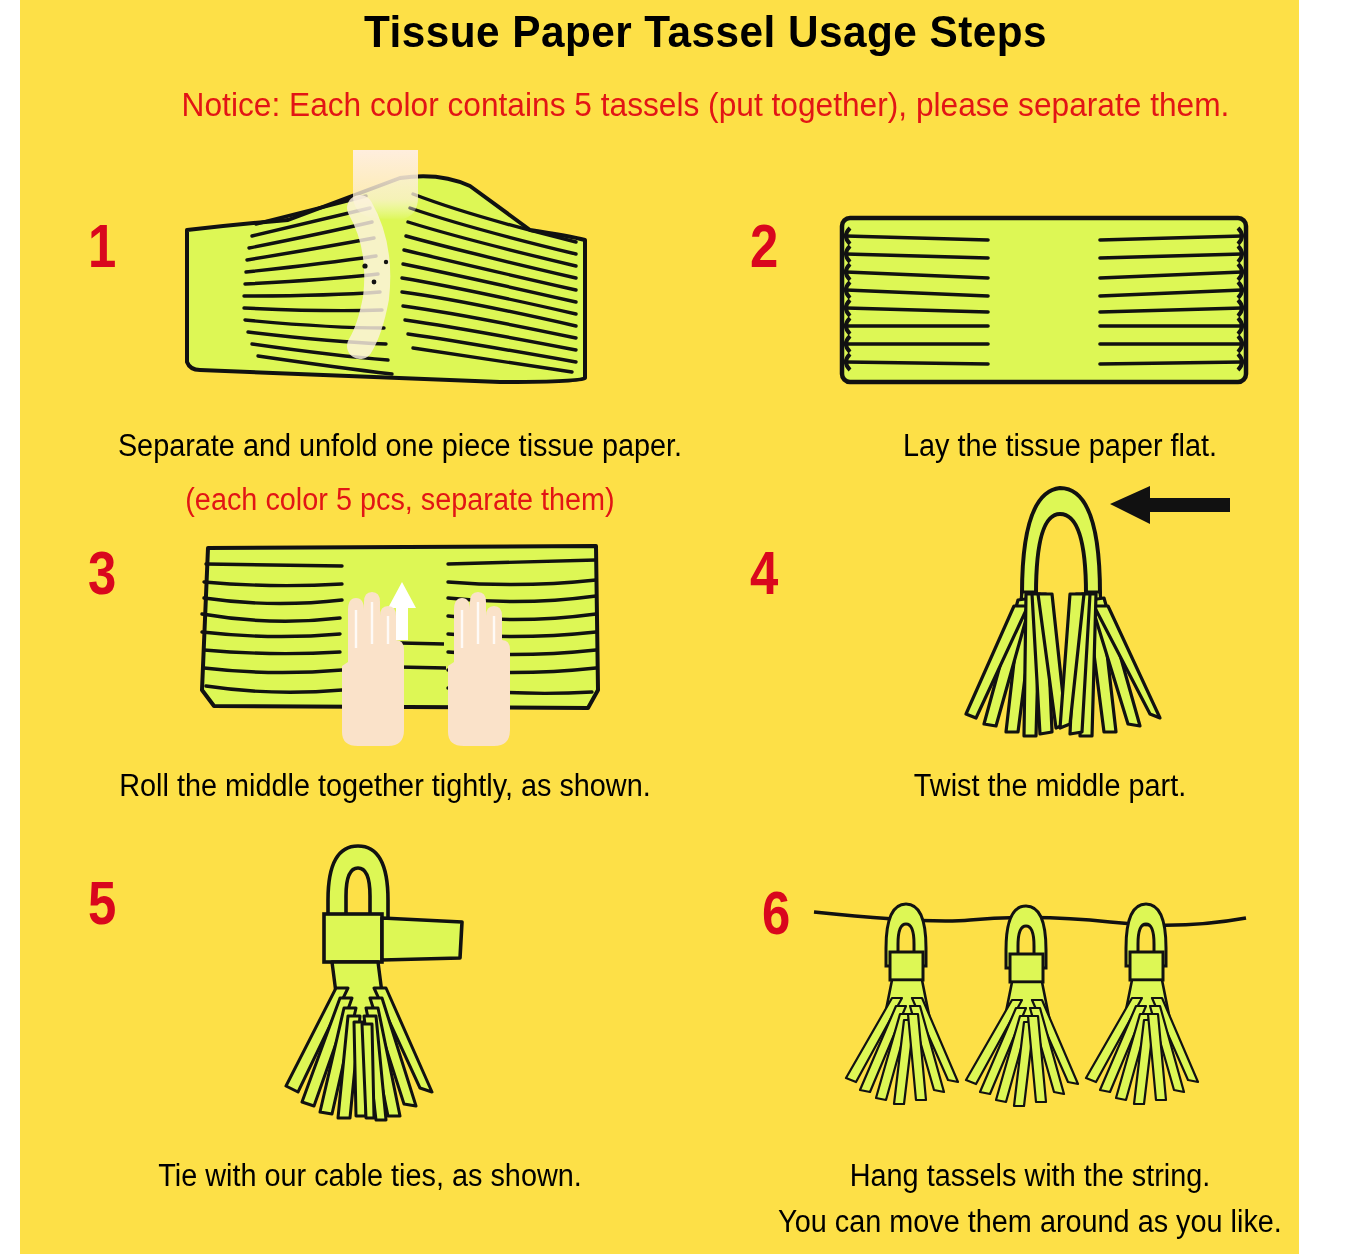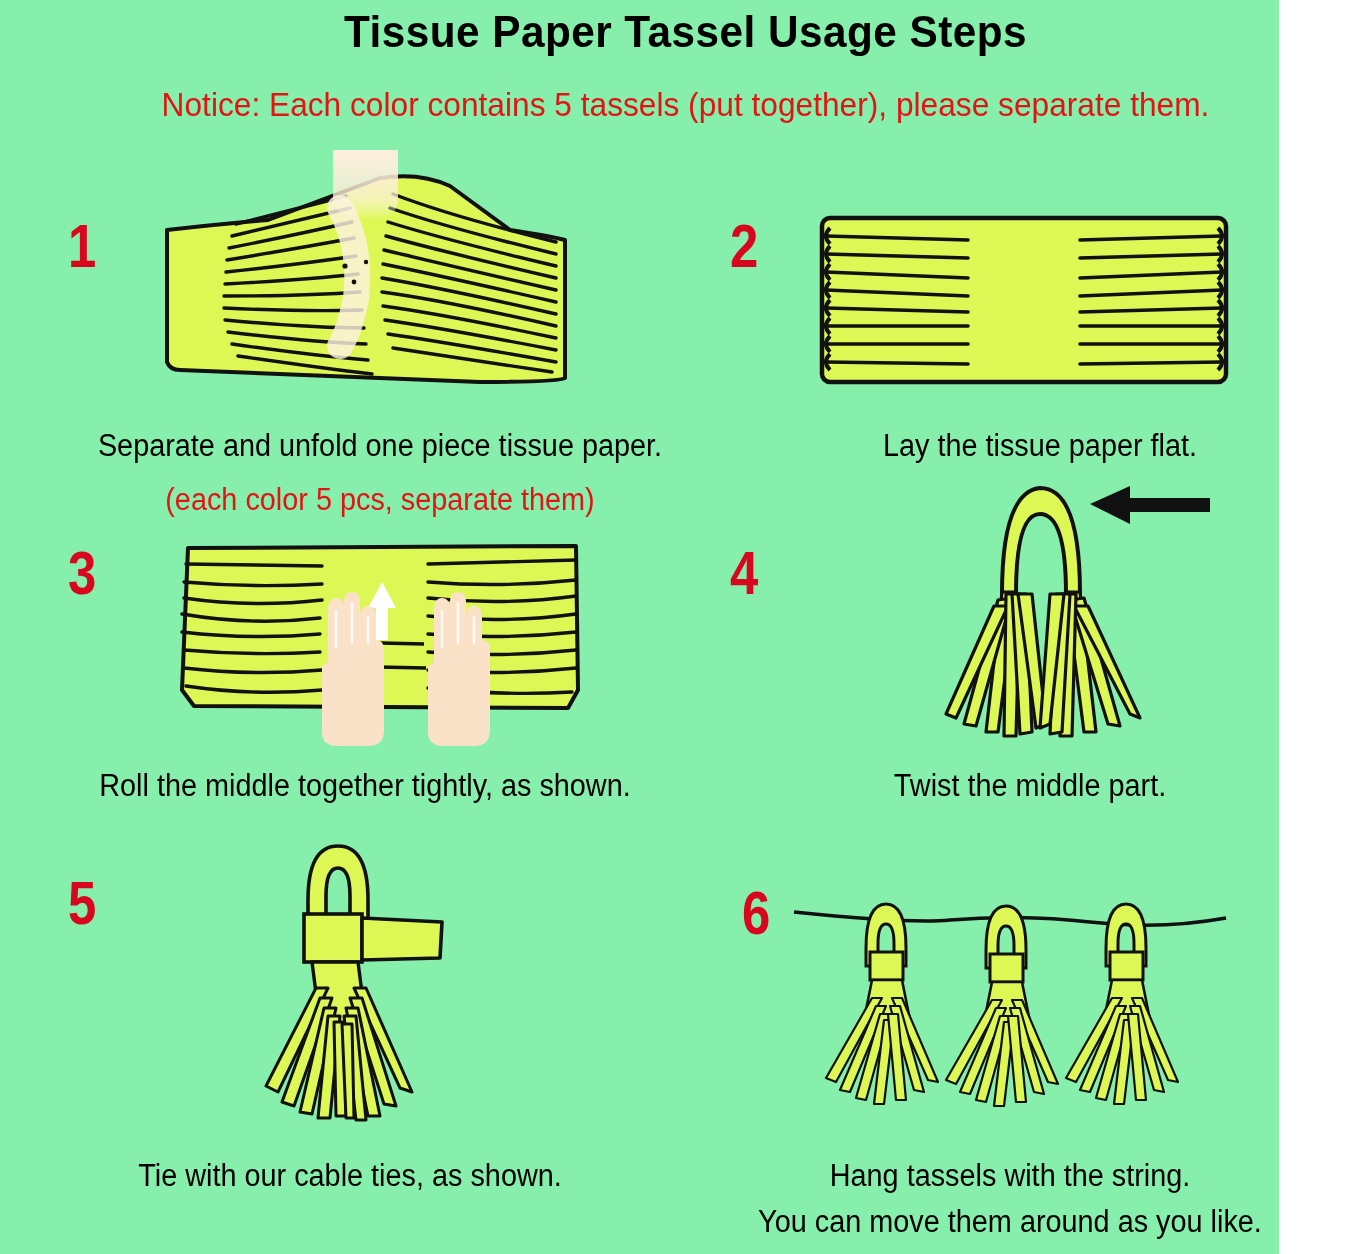--- a/index.html
+++ b/index.html
@@ -1,21 +1,21 @@
 <!DOCTYPE html>
 <html><head>
 <meta charset="utf-8">
 <style>
   html,body{margin:0;padding:0;background:#ffffff;}
   body{
     width:1371px;height:1254px;position:relative;overflow:hidden;
     font-family:"Liberation Sans", sans-serif;
     -webkit-font-smoothing:antialiased;
   }
-  .page{position:relative;width:1279px;height:1254px;background:#86efac;}
+  .page{position:relative;width:1279px;height:1254px;background:#fde047;margin-left:20px;}
 
   
   .title{
     position:absolute;left:0;top:6px;width:1371px;text-align:center;
     font-size:45px;font-weight:bold;color:#000;letter-spacing:0.5px;
     transform:scaleX(0.94);transform-origin:50% 50%;
   }
   .notice{
     position:absolute;left:0;top:86px;width:1371px;text-align:center;
     font-size:33px;font-weight:normal;color:#e21515;

